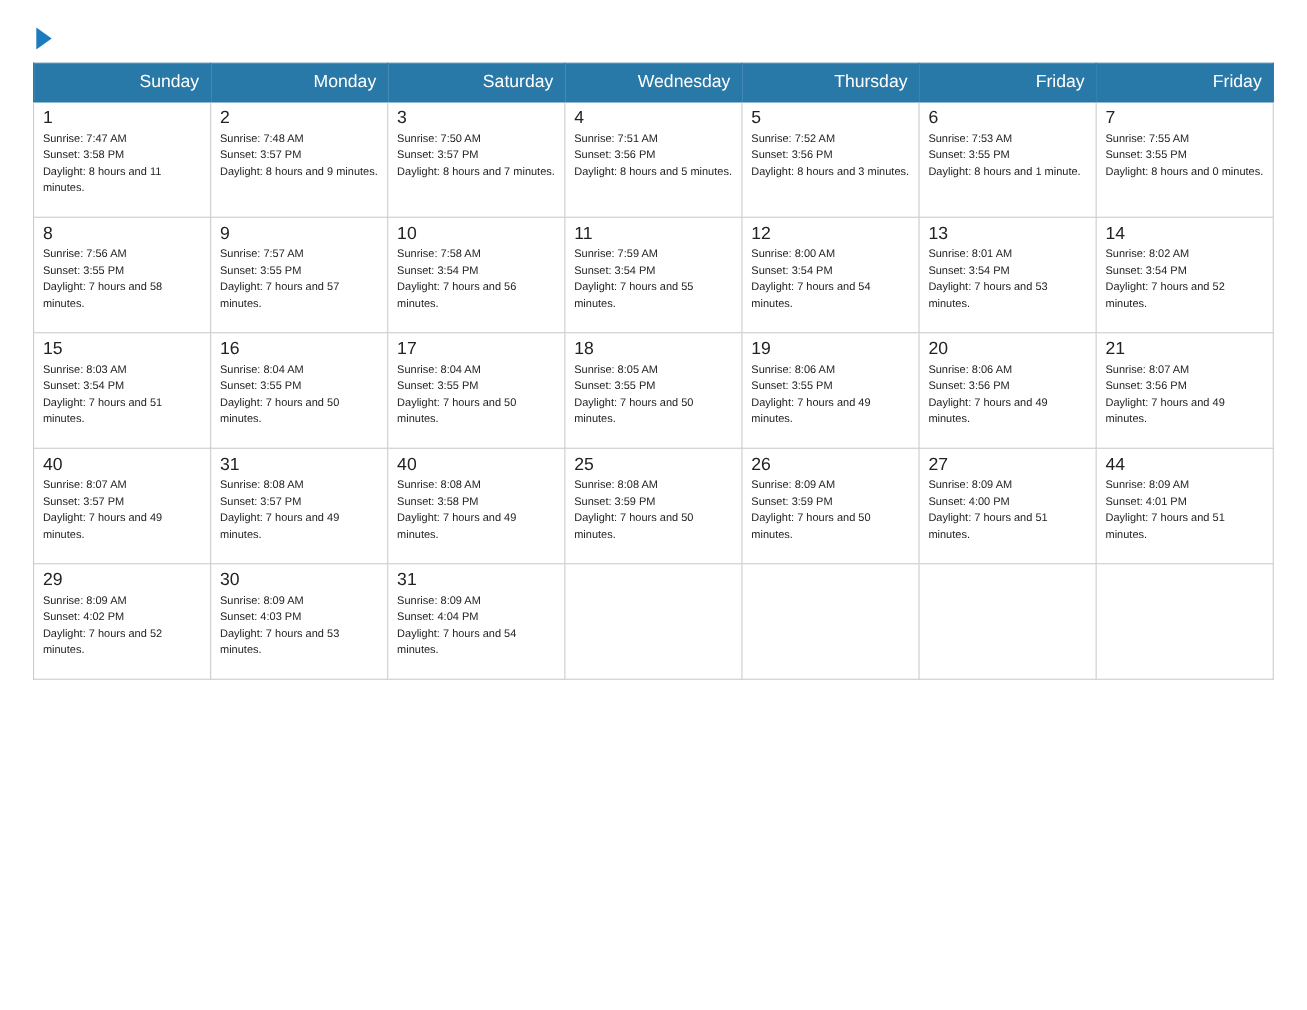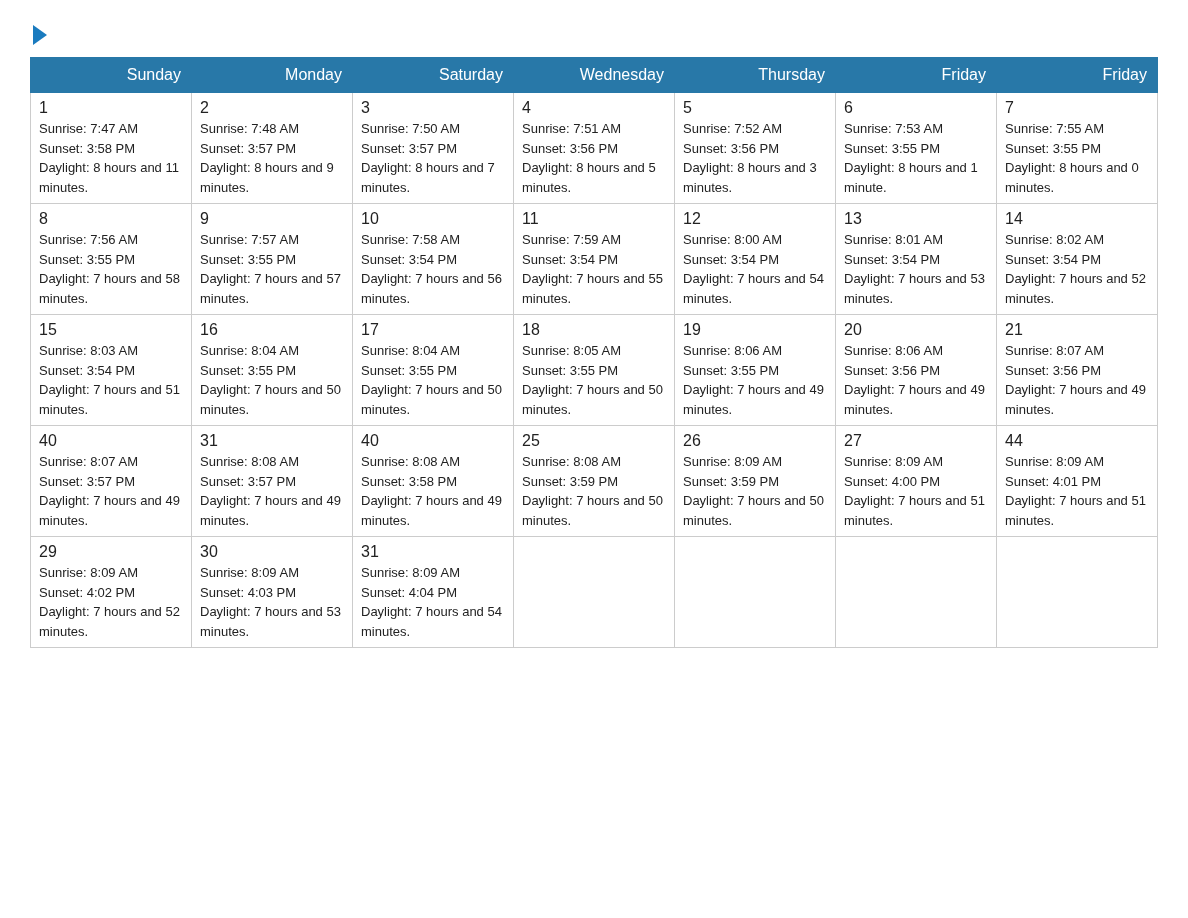--- a/index.html
+++ b/index.html
@@ -84,21 +84,21 @@
       width: 14.28%;
       min-height: 100px;
     }
     td .day-num {
       font-size: 16px;
       font-weight: normal;
       display: block;
       margin-bottom: 2px;
     }
     td .day-info {
-      font-size: 13px;
+      font-size: 10px;
       line-height: 1.5;
       color: #222;
     }
     tr td:first-child .day-num {
       
     }
     .week-row td {
       height: 105px;
     }
   </style>

